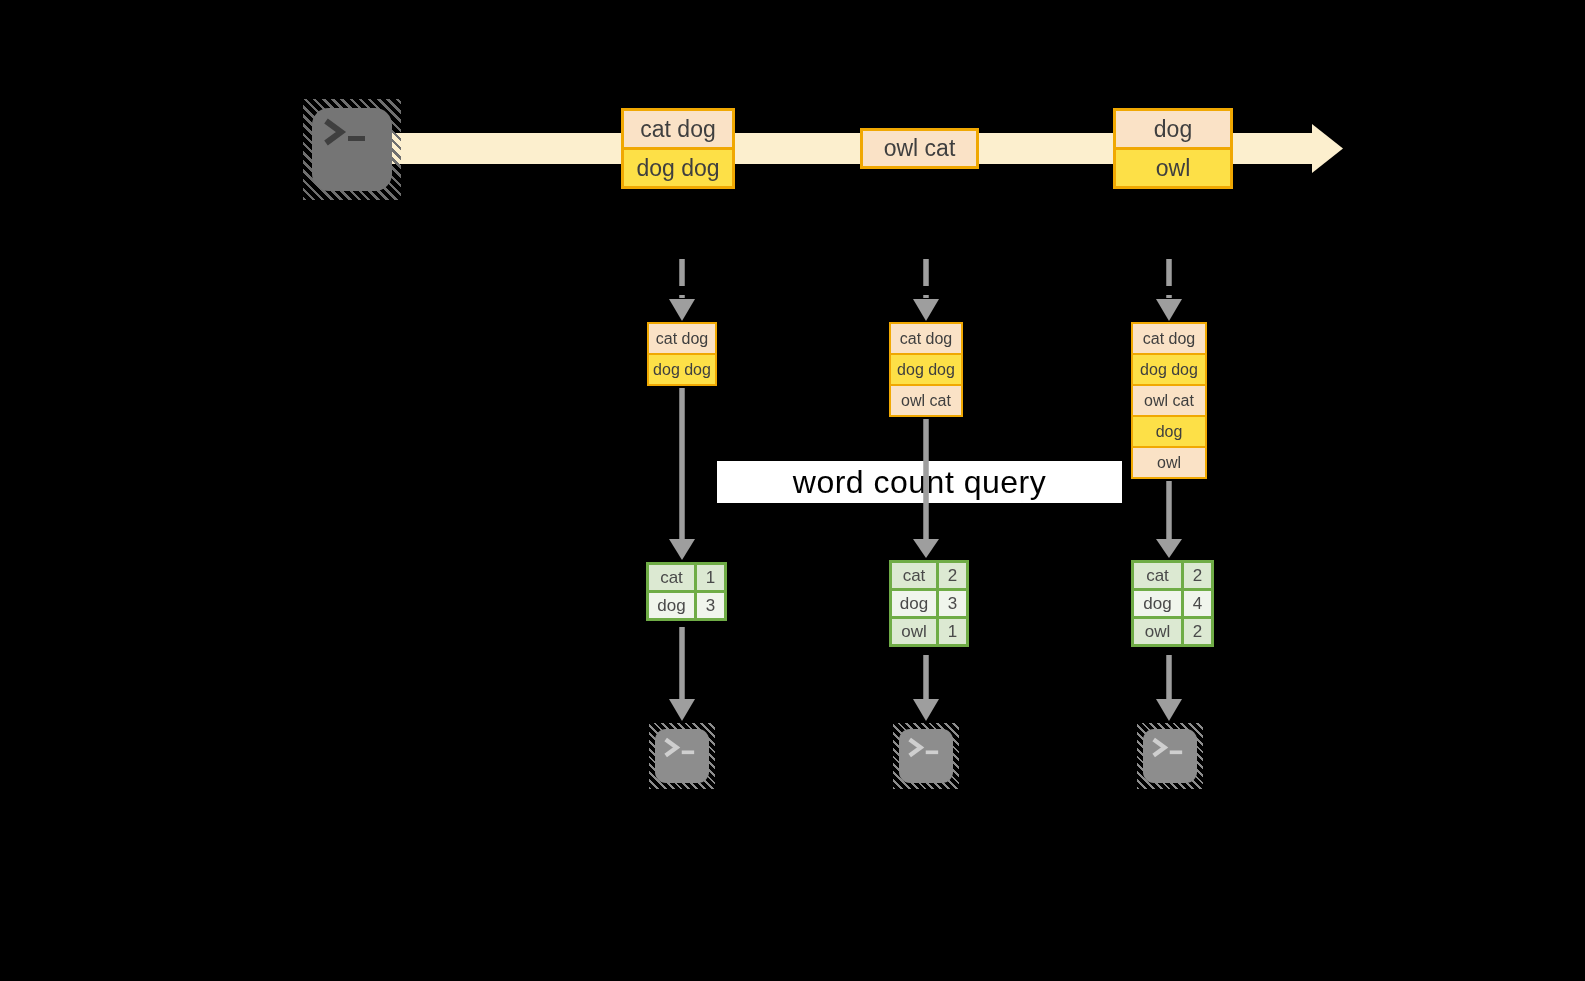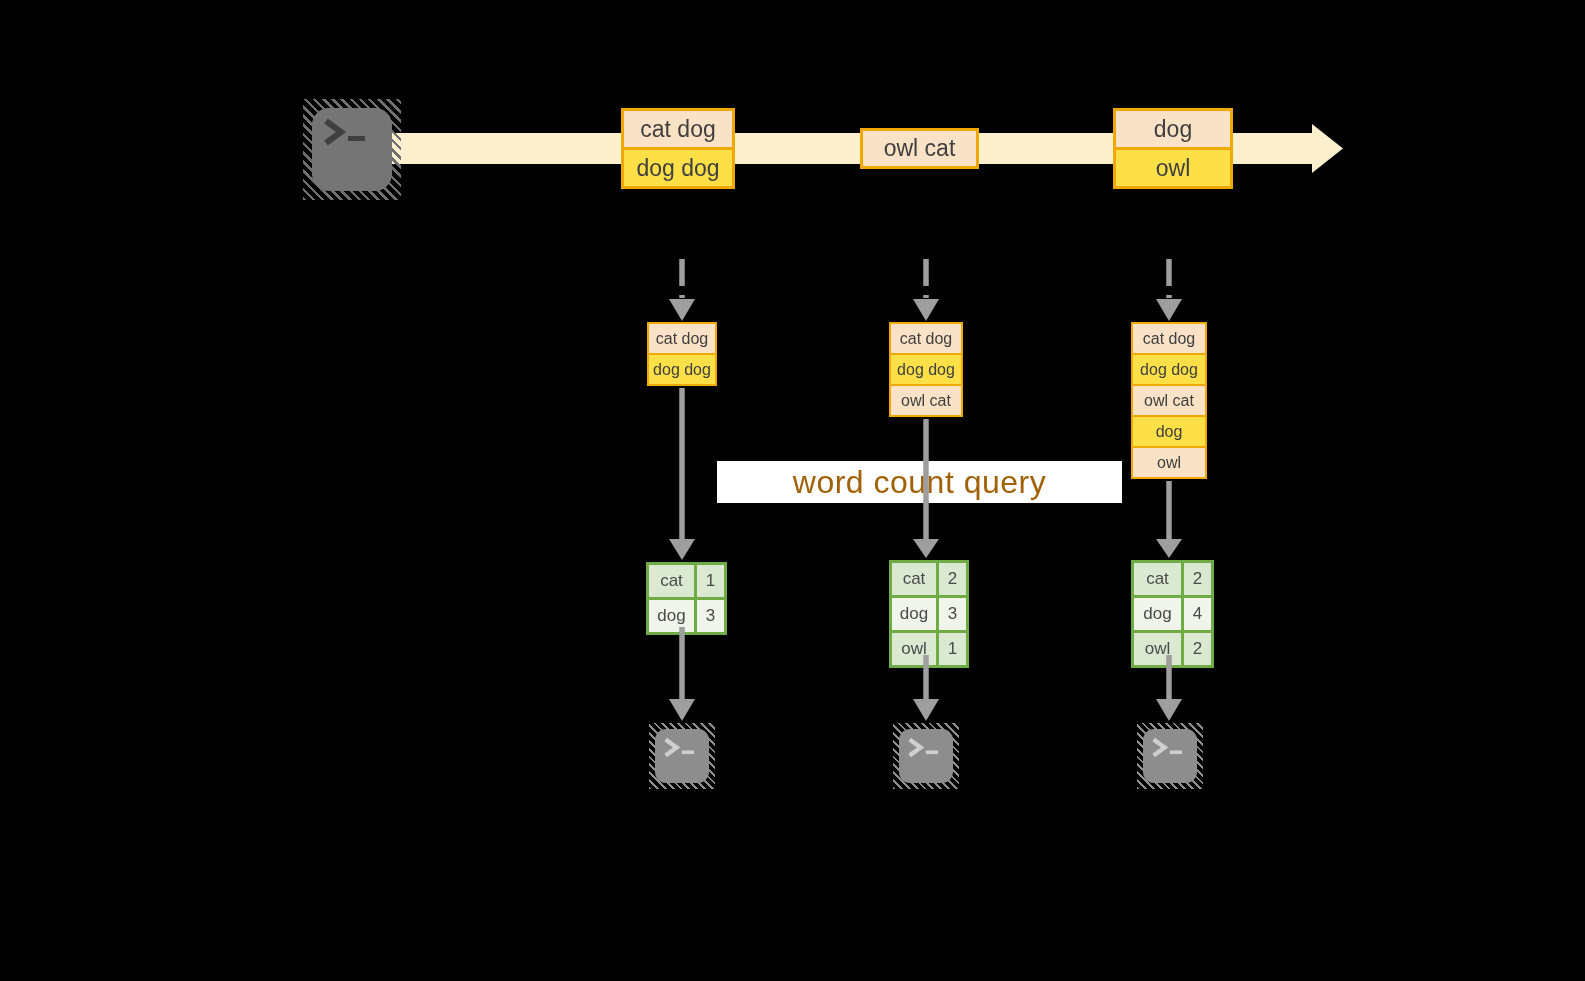--- a/index.html
+++ b/index.html
@@ -39,28 +39,28 @@
   .ev.single .row{height:35px;}
   .stack{padding:2px;gap:2px;font-size:16px;}
   .stack .row{height:29px;}
 
   
   .wc{
     background:#6fac46;display:grid;gap:3px;padding:3px;z-index:3;
     grid-template-columns:1fr 27px;font-size:17px;color:#4a4a4a;
   }
   .wc .cell{
-    height:32px;display:flex;align-items:center;justify-content:center;
+    height:25px;display:flex;align-items:center;justify-content:center;
     background:#f0f5ec;
   }
   .wc .cell.d{background:#dce9d2;}
 
   
   .banner{
-    background:#ffffff;color:#a16207;z-index:3;
+    background:#ffffff;color:#000000;z-index:3;
     display:flex;align-items:center;justify-content:center;
     font-size:32px;letter-spacing:0.5px;
   }
 </style>
 </head>
 <body>
 
 <div id="canvas">
 
   <svg id="band-layer" class="layer">

